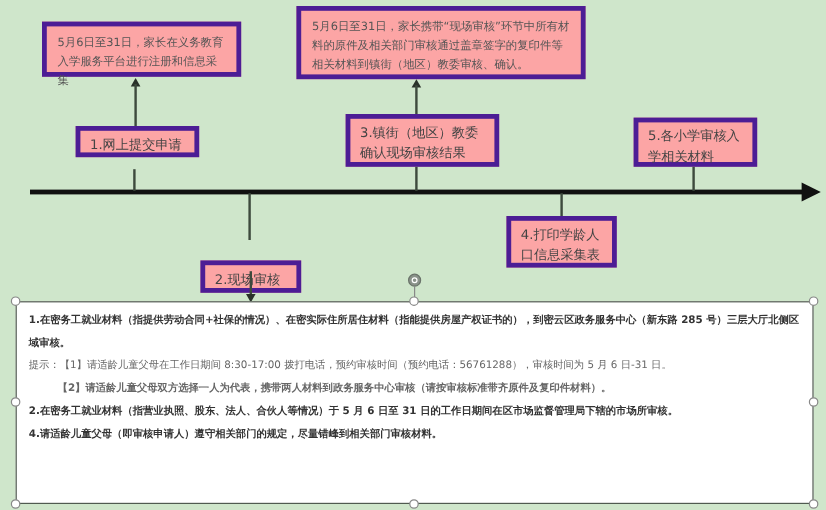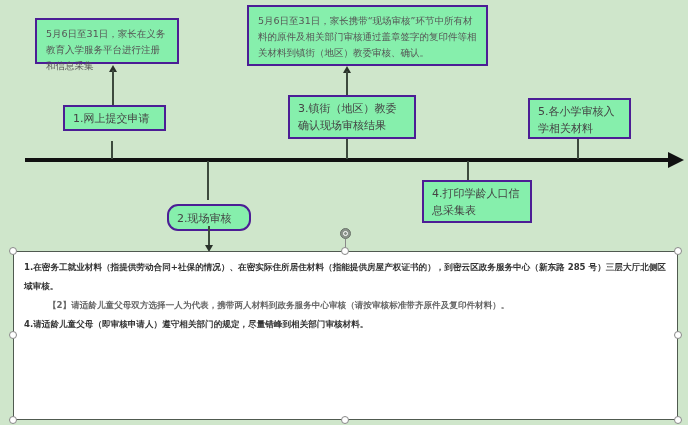--- a/index.html
+++ b/index.html
@@ -3,21 +3,21 @@
   <meta charset="utf-8">
   <style>
     html, body { margin:0; padding:0; }
     body {
       width:688px; height:425px; overflow:hidden; position:relative;
       background:#cfe6cb;
       font-family:"DejaVu Sans", sans-serif;
       color:#333;
     }
     .box {
-      position:absolute; background:#86efac; border:2px solid #4c1d95;
+      position:absolute; background:#fca5a5; border:4px solid #4c1d95;
       box-sizing:border-box; font-size:11px; line-height:17px; color:#444;
       padding:4px 8px;
     }
     .note { font-size:9.5px; line-height:16px; padding:6px 9px; color:#555; }
     .vline { position:absolute; width:2px; background:#3d4a3d; }
     .arrow-up {
       position:absolute; width:0; height:0;
       border-left:4px solid transparent; border-right:4px solid transparent;
       border-bottom:7px solid #2a322a;
     }
@@ -54,21 +54,21 @@
       border:1px solid #fff; box-sizing:border-box;
     }
     .rot-stem { position:absolute; left:345px; top:239px; width:1px; height:9px; background:#888; }
   </style>
 </head>
 <body>
 
 <div id="timeline"></div>
 <div id="timeline-head"></div>
 
-<div class="box note" style="left:35px; top:18px; width:144px; height:46px;">
+<div class="box note" style="left:35px; top:18px; width:166px; height:46px;">
   <span>5月6日至31日，家长在义务教育入学服务平台进行注册和信息采集</span>
 </div>
 <div class="arrow-up" style="left:109px; top:65px;"></div>
 <div class="vline" style="left:112px; top:70px; height:45px;"></div>
 <div class="box" style="left:63px; top:105px; width:103px; height:26px; padding:3px 8px;">
   <span>1.网上提交申请</span>
 </div>
 <div class="vline" style="left:111px; top:141px; height:18px;"></div>
 
 <div class="box note" style="left:247px; top:5px; width:241px; height:61px;">
@@ -80,37 +80,39 @@
   <span>3.镇街（地区）教委确认现场审核结果</span>
 </div>
 <div class="vline" style="left:346px; top:139px; height:20px;"></div>
 
 <div class="box" style="left:528px; top:98px; width:103px; height:41px; padding:3px 8px;">
   <span>5.各小学审核入学相关材料</span>
 </div>
 <div class="vline" style="left:577px; top:139px; height:20px;"></div>
 
 <div class="vline" style="left:207px; top:161px; height:39px;"></div>
-<div class="box" style="left:167px; top:204px; width:84px; height:27px; padding:4px 8px;border-radius:11px;">
+<div class="box" style="left:167px; top:217px; width:84px; height:27px; padding:4px 8px;">
   <span>2.现场审核</span>
 </div>
 <div class="vline" style="left:208px; top:226px; height:20px;"></div>
 <div class="arrow-down" style="left:205px; top:245px;"></div>
 
 <div class="vline" style="left:467px; top:161px; height:20px;"></div>
-<div class="box" style="left:422px; top:180px; width:110px; height:43px; padding:3px 8px;">
+<div class="box" style="left:422px; top:180px; width:92px; height:43px; padding:3px 8px;">
   <span>4.打印学龄人口信息采集表</span>
 </div>
 
 <div id="rotate-handle"></div>
 <div class="rot-stem"></div>
 
 <div id="textbox">
   <div class="b">1.在密务工就业材料（指提供劳动合同+社保的情况）、在密实际住所居住材料（指能提供房屋产权证书的），到密云区政务服务中心（新东路 285 号）三层大厅北侧区域审核。</div>
+  <div>提示：【1】请适龄儿童父母在工作日期间 8:30-17:00 拨打电话，预约审核时间（预约电话：56761288），审核时间为 5 月 6 日-31 日。</div>
   <div class="indent">【2】请适龄儿童父母双方选择一人为代表，携带两人材料到政务服务中心审核（请按审核标准带齐原件及复印件材料）。</div>
+  <div class="b">2.在密务工就业材料（指营业执照、股东、法人、合伙人等情况）于 5 月 6 日至 31 日的工作日期间在区市场监督管理局下辖的市场所审核。</div>
   <div class="b">4.请适龄儿童父母（即审核申请人）遵守相关部门的规定，尽量错峰到相关部门审核材料。</div>
 </div>
 
 <div class="handle" style="left:9px; top:247px;"></div>
 <div class="handle" style="left:341px; top:247px;"></div>
 <div class="handle" style="left:674px; top:247px;"></div>
 <div class="handle" style="left:9px; top:331px;"></div>
 <div class="handle" style="left:674px; top:331px;"></div>
 <div class="handle" style="left:9px; top:416px;"></div>
 <div class="handle" style="left:341px; top:416px;"></div>

